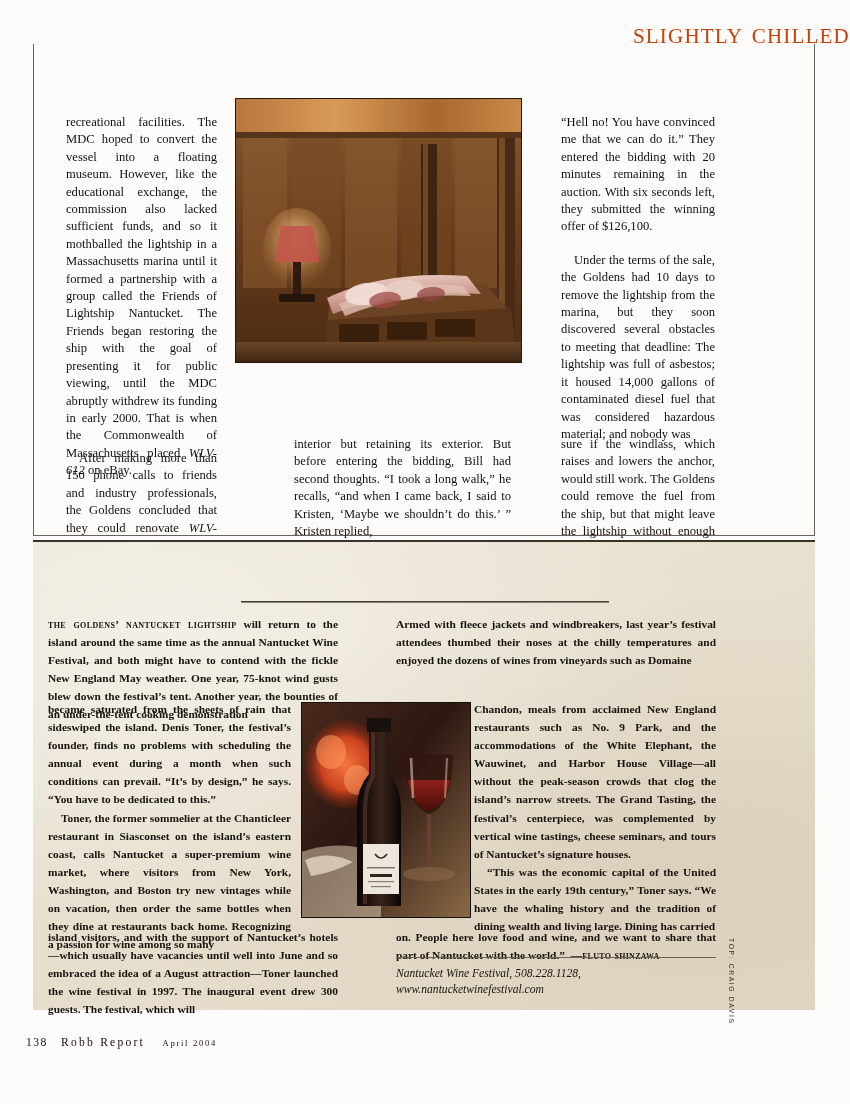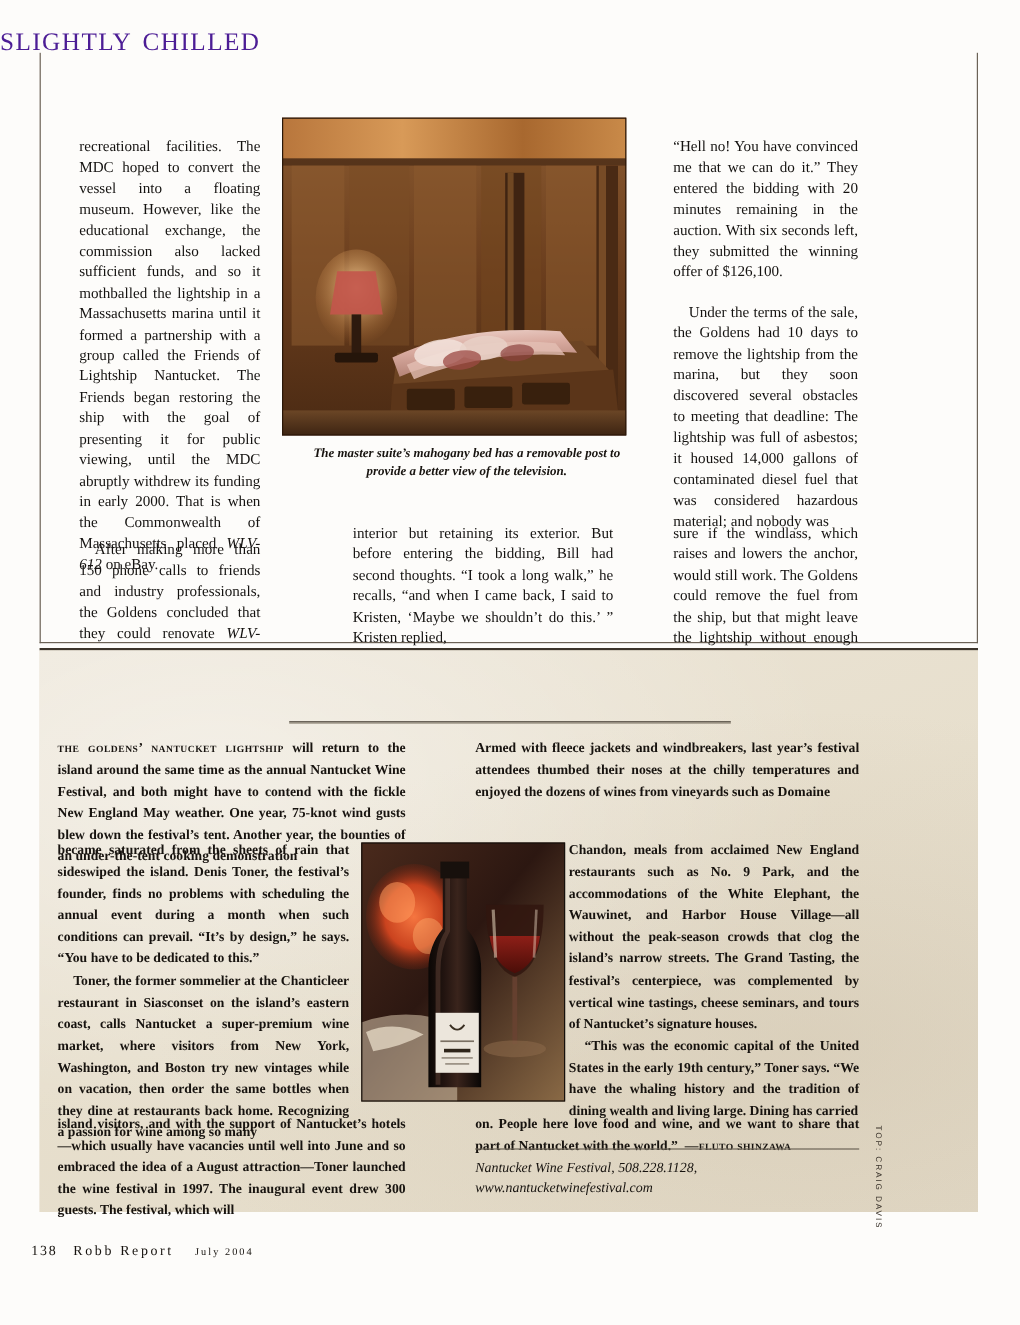--- a/index.html
+++ b/index.html
@@ -70,22 +70,22 @@
   }
   .sidebar-texture{
     position:absolute;inset:0;
     background:
       radial-gradient(ellipse at 18% 22%, rgba(255,255,255,.45), transparent 58%),
       radial-gradient(ellipse at 82% 70%, rgba(190,175,150,.28), transparent 60%),
       linear-gradient(160deg,#ece5d7 0%,#e7dfcd 48%,#e3dac7 100%);
     pointer-events:none;
   }
   .sb-title{
-    position:absolute;left:0;right:0;top:16px;text-align:left;
-    font-size:30px;letter-spacing:1.2px;color:#4c1d95;
+    position:absolute;left:0;right:0;top:16px;text-align:right;
+    font-size:30px;letter-spacing:1.2px;color:#c2410c;
     font-variant:small-caps;text-transform:lowercase;
   }
   .sb-rule{
     position:absolute;left:241px;top:601px;width:368px;height:0;
     border-top:1px solid #4a4238;border-bottom:1px solid #8a8172;
   }
 
   .sb-col{
     position:absolute;
     font-size:11.4px;line-height:18.1px;
@@ -199,21 +199,20 @@
       <g opacity=".75" fill="#2d1909">
         <rect x="104" y="226" width="40" height="18" rx="2"></rect>
         <rect x="152" y="224" width="40" height="18" rx="2"></rect>
         <rect x="200" y="221" width="40" height="18" rx="2"></rect>
       </g>
       <rect x="0" y="244" width="287" height="21" fill="url(#floorg)"></rect>
       <rect x="0" y="0" width="287" height="265" fill="none" stroke="#2a1708" stroke-width="2"></rect>
     </svg>
   </div>
 
-  <div class="bed-caption">The master suite’s mahogany bed has a removable post  to provide a better view of the television.</div>
 
   <div class="art-col col-left">
     <p>recreational facilities. The MDC hoped to convert the vessel into a floating museum. However, like the educational exchange, the commission also lacked sufficient funds, and so it mothballed the lightship in a Massachusetts marina until it formed a partnership with a group called the Friends of Lightship Nantucket. The Friends began restoring the ship with the goal of presenting it for public viewing, until the MDC abruptly withdrew its funding in early 2000. That is when the Commonwealth of Massachusetts placed <em>WLV-612</em> on eBay.</p>
   </div>
 
   <div class="art-col col-left-lower">
     <p style="text-indent:13px">After making more than 150 phone calls to friends and industry professionals, the Goldens concluded that they could renovate <em>WLV-612</em>, giving the ship a new life by modifying the</p>
   </div>
 
   <div class="art-col col-mid-lower">
@@ -321,16 +320,16 @@
     <div>www.nantucketwinefestival.com</div>
   </div>
 
   <div class="credit">Top: Craig Davis</div>
 
   <div class="footer">
     <span class="num">138</span>
     <span>&nbsp;</span>
     <span class="mag">Robb Report</span>
     <span>&nbsp;&nbsp;</span>
-    <span class="date">July 2004</span>
+    <span class="date">April 2004</span>
   </div>
 
 </div>
 
 </body></html>

